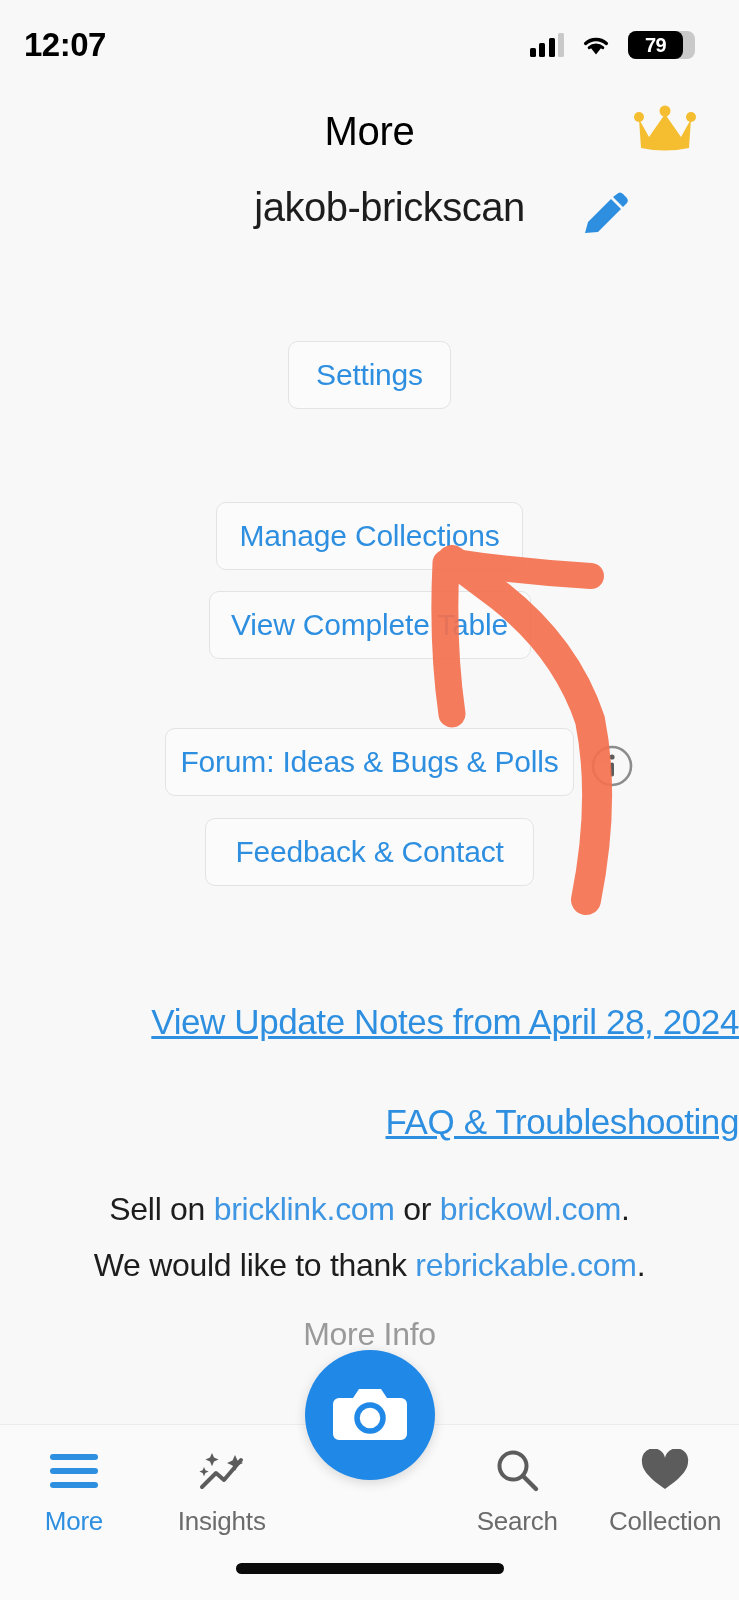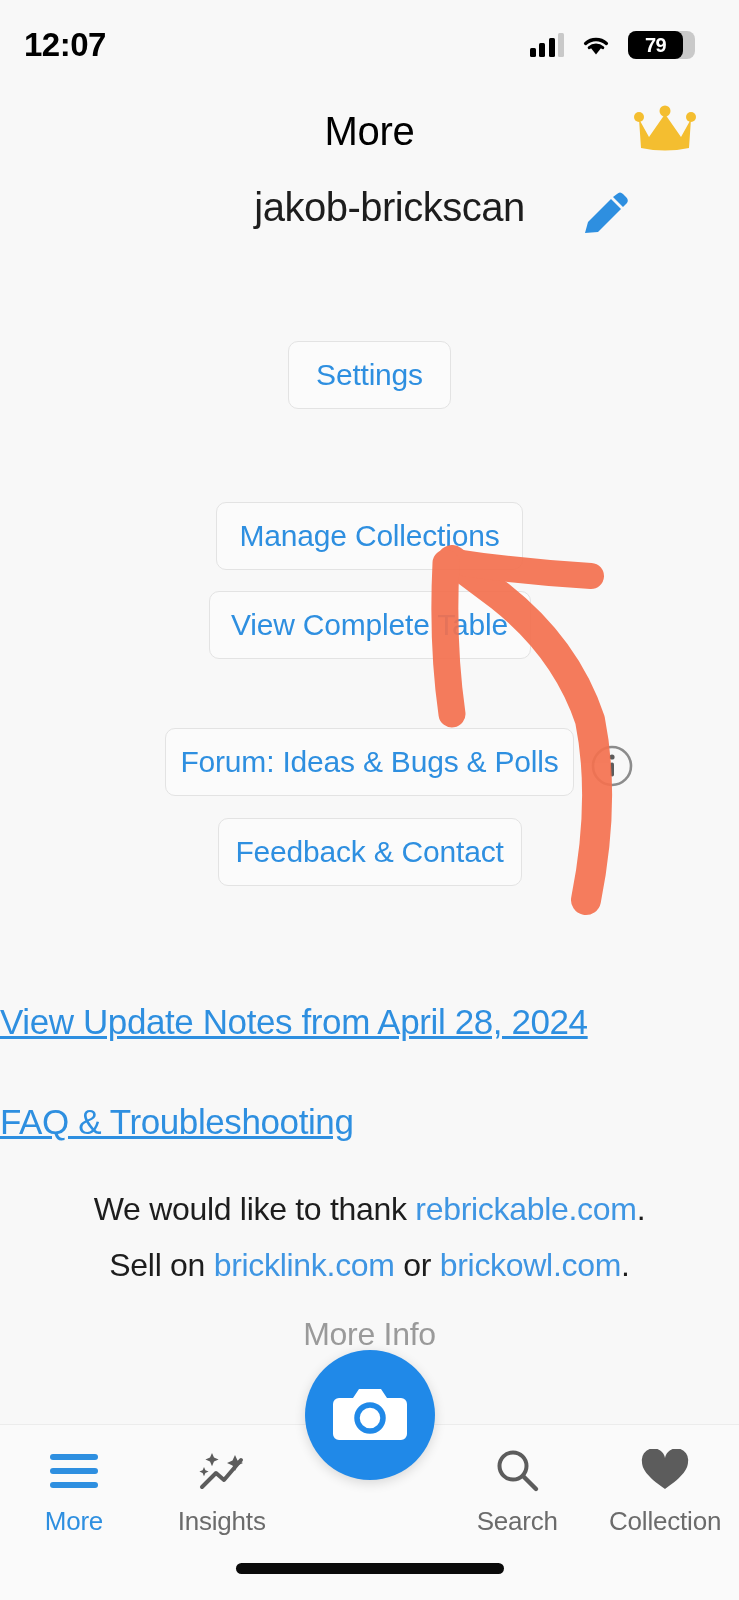--- a/index.html
+++ b/index.html
@@ -86,21 +86,21 @@
   .btn-settings-wrap { position:absolute; top:341px; left:0; right:0; }
   .group-a { position:absolute; top:490px; left:0; right:0; }
   .group-a .center-row + .center-row { margin-top:21px; }
   .group-b { position:absolute; top:728px; left:0; right:0; }
   .group-b .center-row + .center-row { margin-top:22px; }
 
   .forum-row { position:relative; }
   .info-icon { position:absolute; left:590px; top:16px; }
 
   
-  .links { position:absolute; top:1002px; left:0; right:0; text-align:left; }
+  .links { position:absolute; top:1002px; left:0; right:0; text-align:right; }
   .link-big { font-size:35px; color:#2e8fe0; letter-spacing:-0.4px; display:block; }
   .link-big.second { margin-top:60px; }
 
   .credits { position:absolute; top:1185px; left:0; right:0; text-align:center; }
   .credit-line { font-size:32px; color:#1d1d1d; letter-spacing:-0.3px; line-height:1.55; }
   .credit-line + .credit-line { margin-top:6px; }
   .credit-line a { color:#3f96e3; text-decoration:none; }
   .more-info {
     position:absolute; top:1316px; left:0; right:0; text-align:center;
     font-size:32px; color:#9a9a9a; letter-spacing:-0.3px;
@@ -214,32 +214,32 @@
   <div class="group-b">
     <div class="center-row forum-row">
       <button class="btn-outline" style="width:409px;">Forum: Ideas &amp; Bugs &amp; Polls</button>
       <svg class="info-icon" width="44" height="44" viewBox="0 0 44 44">
         <circle cx="22" cy="22" r="19" fill="none" stroke="#8c8c8c" stroke-width="2.6"></circle>
         <circle cx="22" cy="13" r="2.6" fill="#5c5c5c"></circle>
         <rect x="20" y="18.5" width="4" height="14" rx="1.8" fill="#5c5c5c"></rect>
       </svg>
     </div>
     <div class="center-row">
-      <button class="btn-outline" style="width:304px;">Feedback &amp; Contact</button>
+      <button class="btn-outline" style="width:329px;">Feedback &amp; Contact</button>
     </div>
   </div>
 
   <div class="links">
     <a class="link-big" href="#">View Update Notes from April 28, 2024</a>
     <a class="link-big second" href="#">FAQ &amp; Troubleshooting</a>
   </div>
 
   <div class="credits">
+    <div class="credit-line"><span>Sell on </span><a href="#">bricklink.com</a><span> or </span><a href="#">brickowl.com</a><span>.</span></div>
     <div class="credit-line"><span>We would like to thank </span><a href="#">rebrickable.com</a><span>.</span></div>
-    <div class="credit-line"><span>Sell on </span><a href="#">bricklink.com</a><span> or </span><a href="#">brickowl.com</a><span>.</span></div>
   </div>
   <div class="more-info">More Info</div>
 
   <svg class="annot" viewBox="0 0 739 1600">
     <g fill="none" stroke="#F4714F" stroke-linecap="round" stroke-linejoin="round" opacity="0.92">
 
       <path d="M586 900 Q606 800 590 720 Q566 648 500 596 L452 560" stroke-width="30"></path>
 
       <path d="M449 561 Q520 572 591 576" stroke-width="26"></path>
 

